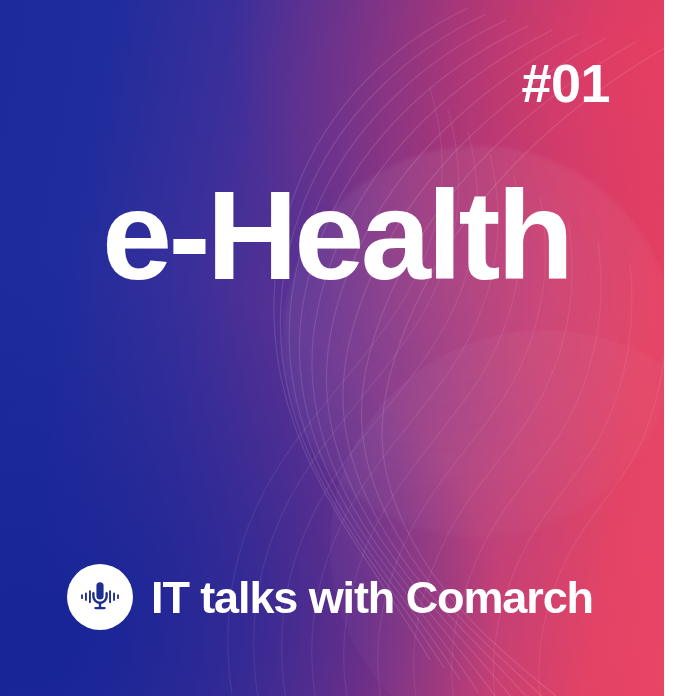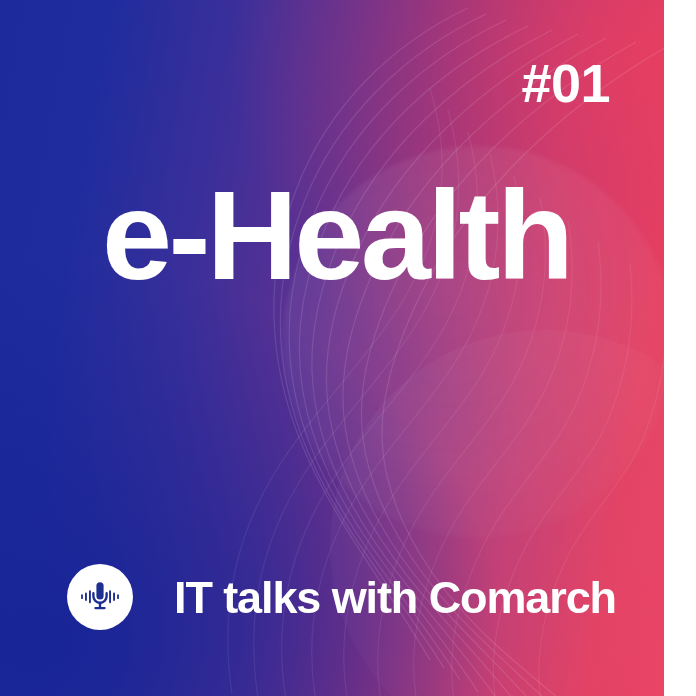--- a/index.html
+++ b/index.html
@@ -102,21 +102,21 @@
   }
   .title .line { display: block; white-space: nowrap; }
 
   
   .brand-row {
     position: absolute;
     left: 67px;
     top: 564px;
     display: flex;
     align-items: center;
-    gap: 41px;
+    gap: 18px;
   }
   .mic-badge {
     width: 66px;
     height: 66px;
     border-radius: 50%;
     background: #ffffff;
     display: flex;
     align-items: center;
     justify-content: center;
     flex: none;

